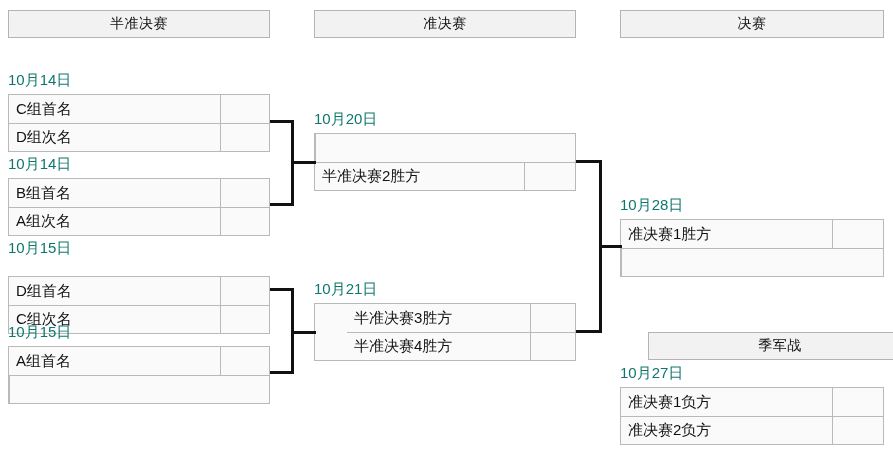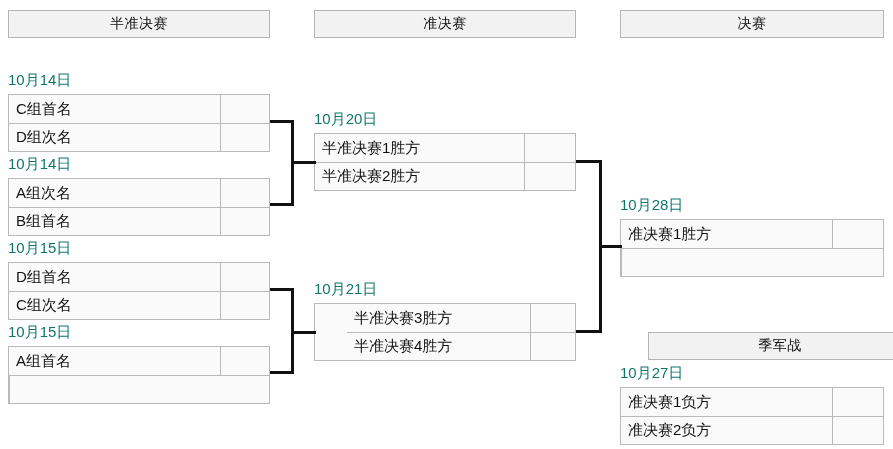--- a/index.html
+++ b/index.html
@@ -97,31 +97,31 @@
     </div>
     <div class="row">
       <div class="team" style="width:211px;">D组次名</div>
       <div class="score" style="width:49px;"></div>
     </div>
   </div>
 
   <div class="date-label" style="left:8px;top:155px;">10月14日</div>
   <div class="match" style="left:8px;top:178px;width:262px;">
     <div class="row">
+      <div class="team" style="width:211px;">B组首名</div>
+      <div class="score" style="width:49px;"></div>
+    </div>
+    <div class="row">
       <div class="team" style="width:211px;">A组次名</div>
       <div class="score" style="width:49px;"></div>
     </div>
-    <div class="row">
-      <div class="team" style="width:211px;">B组首名</div>
-      <div class="score" style="width:49px;"></div>
-    </div>
   </div>
 
   <div class="date-label" style="left:8px;top:239px;">10月15日</div>
-  <div class="match" style="left:8px;top:262px;width:262px;">
+  <div class="match" style="left:8px;top:276px;width:262px;">
     <div class="row">
       <div class="team" style="width:211px;">D组首名</div>
       <div class="score" style="width:49px;"></div>
     </div>
     <div class="row">
       <div class="team" style="width:211px;">C组次名</div>
       <div class="score" style="width:49px;"></div>
     </div>
   </div>
 
@@ -132,21 +132,20 @@
       <div class="score" style="width:49px;"></div>
     </div>
     <div class="row">
       <div class="score" style="width:49px;"></div>
     </div>
   </div>
 
   <div class="date-label" style="left:314px;top:110px;">10月20日</div>
   <div class="match" style="left:314px;top:133px;width:262px;">
     <div class="row">
-      <div class="team" style="width:209px;">半准决赛1胜方</div>
       <div class="score" style="width:51px;"></div>
     </div>
     <div class="row">
       <div class="team" style="width:209px;">半准决赛2胜方</div>
       <div class="score" style="width:51px;"></div>
     </div>
   </div>
 
   <div class="date-label" style="left:314px;top:280px;">10月21日</div>
   <div class="match" style="left:314px;top:303px;width:262px;padding-left:32px;">

